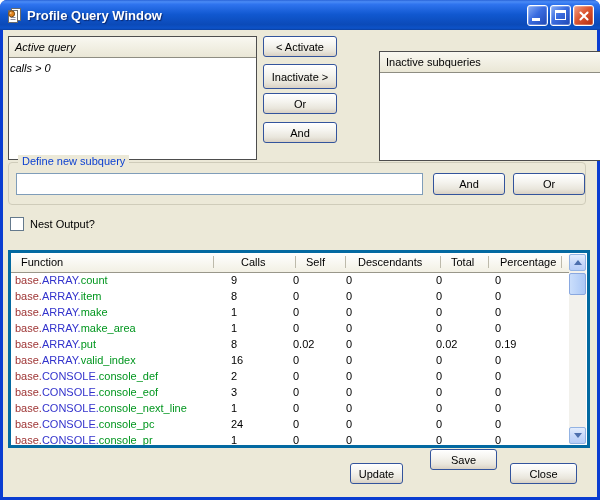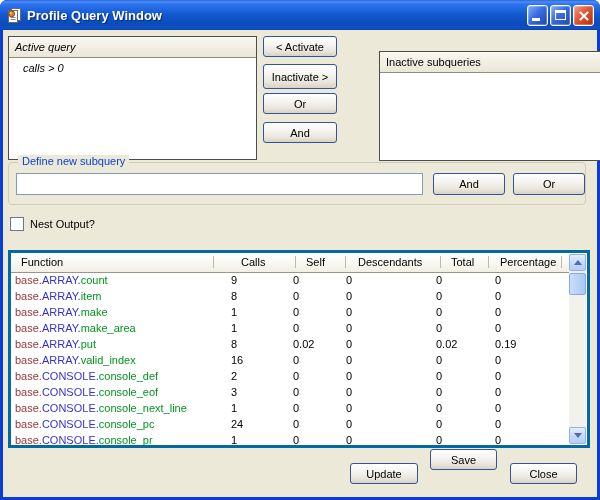--- a/index.html
+++ b/index.html
@@ -41,39 +41,39 @@
   
   .client { position:absolute; left:3px; right:3px; top:30px; bottom:3px; background:#ece9d8; }
 
   
   .panel { position:absolute; border:1px solid #4d4d4d; background:#fff; }
   .panel-header {
     height:21px; background:linear-gradient(#f9f8f1,#eae7d6);
     border-bottom:1px solid #8e8d82; display:flex; align-items:center; padding:0 6px;
   }
   .panel-list { position:absolute; top:22px; left:0; right:0; bottom:0; background:#fff; }
-  .panel-item { padding:3px 14px; }
+  .panel-item { padding:3px 1px; }
   .p-active   { left:5px;   top:6px; width:249px; height:124px;font-style:italic; }
   .p-inactive { left:339px; top:21px; width:249px; height:110px;margin-left:37px; }
 
   
   .btn {
     position:absolute; border:1px solid #33549c; border-radius:3px;
     background:linear-gradient(180deg,#ffffff 0%,#f5f4ef 40%,#e9e6dc 75%,#d9d1c4 100%);
     box-shadow:inset 0 1px 0 #fff;
     display:flex; align-items:center; justify-content:center;
     font:inherit; color:#000; cursor:default; white-space:nowrap;
   }
   .b-activate   { left:260px; top:6px;  width:74px; height:21px; }
   .b-inactivate { left:260px; top:34px; width:74px; height:25px; }
   .b-or2        { left:260px; top:63px; width:74px; height:21px; }
   .b-and2       { left:260px; top:92px; width:74px; height:21px; }
   .b-and  { left:430px; top:143px; width:72px; height:22px; }
   .b-or   { left:510px; top:143px; width:72px; height:22px; }
-  .b-update { left:347px; top:433px; width:68px; height:21px; }
+  .b-update { left:347px; top:433px; width:53px; height:21px; }
   .b-save   { left:427px; top:419px; width:67px; height:21px; }
   .b-close2 { left:507px; top:433px; width:67px; height:21px; }
 
   
   .gbox { position:absolute; left:5px; top:132px; width:578px; height:43px;
           border:1px solid #cfccba; border-radius:4px; }
   .gbox-title { position:absolute; top:-8px; left:9px; background:#ece9d8;
                 padding:0 4px; color:#0b3fd0; }
   .tinput { position:absolute; left:13px; top:143px; width:407px; height:22px;
             border:1px solid #7f9db9; background:#fff; padding:2px 4px; font:inherit; }

